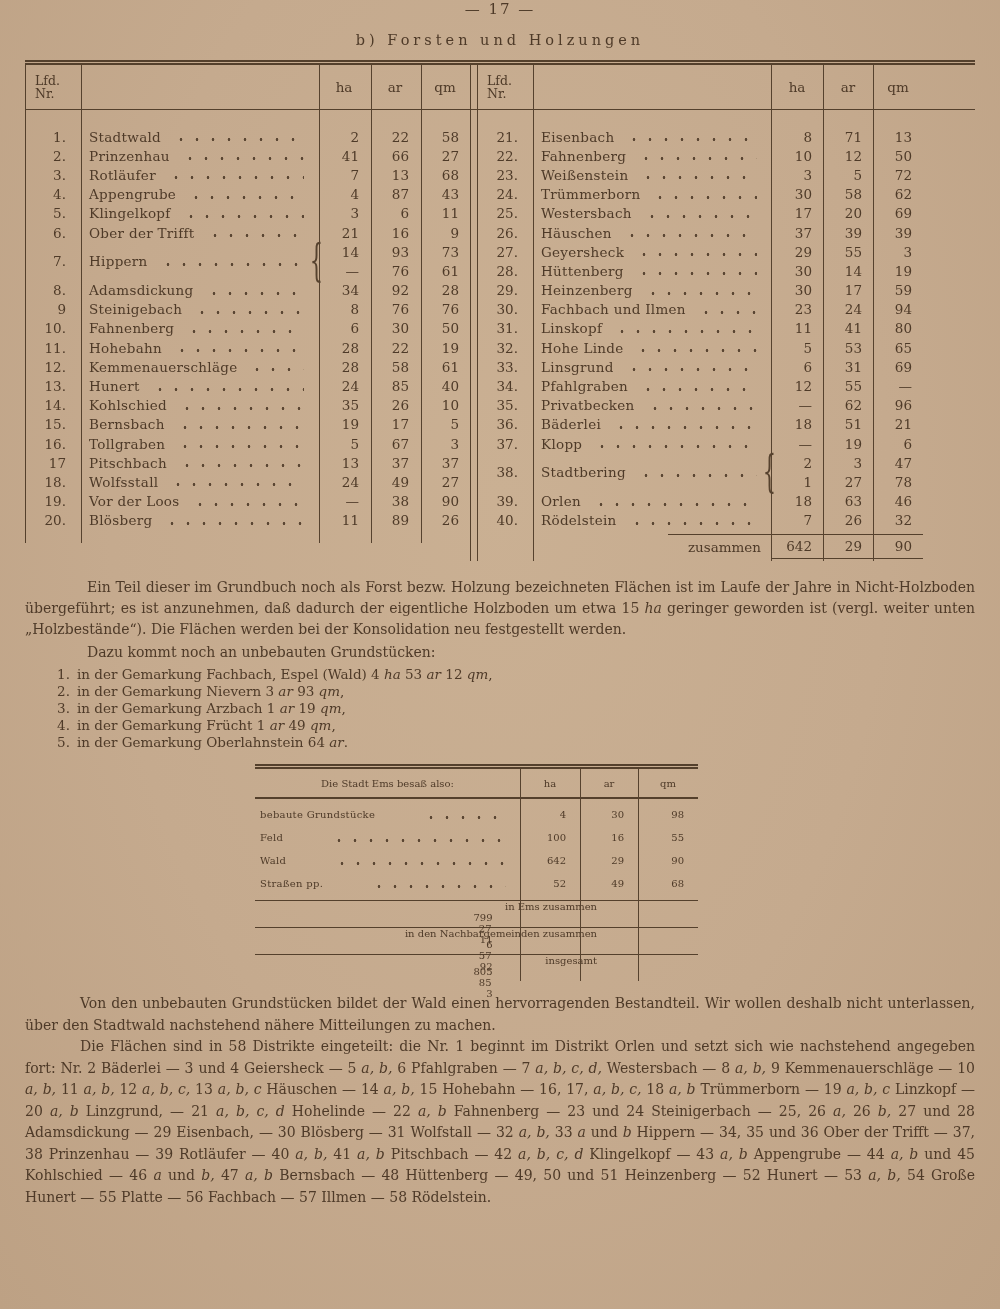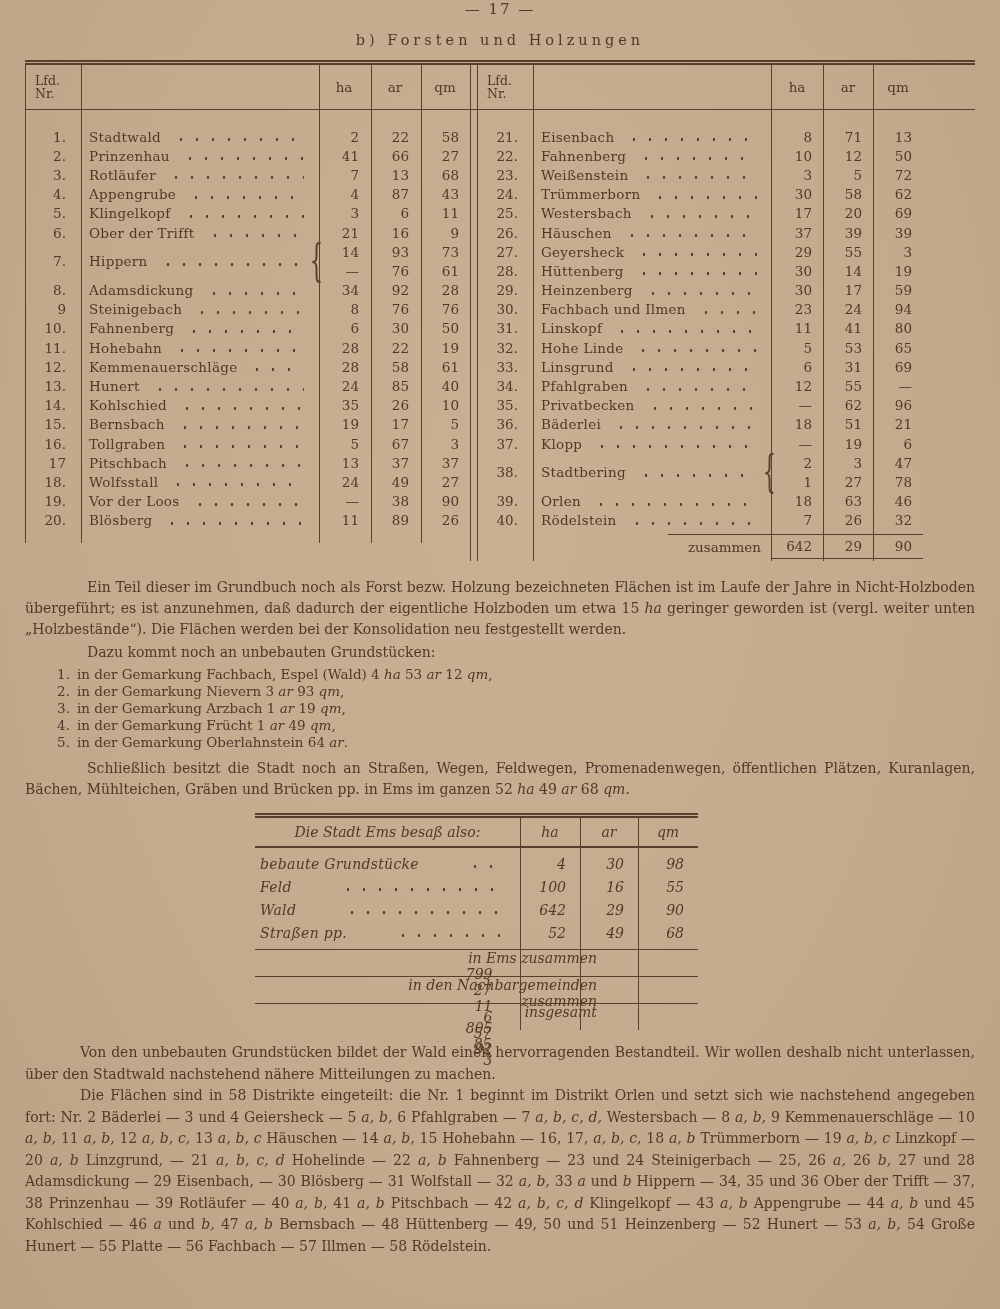--- a/index.html
+++ b/index.html
@@ -58,21 +58,21 @@
   .indent { text-indent:62px; }
   .lead-in { font-size:14px; line-height:21px; text-indent:62px; margin-top:2px; }
   .ulist { margin-top:3px; margin-left:30px; font-size:13.5px; }
   .li { display:flex; line-height:17px; }
   .li-num { width:22px; text-align:right; padding-right:7px; }
   .li-text { flex:1; }
   .para-tight { margin-top:7px; }
   .para i, .li-text i, .lead-in i { font-style:italic; }
 
   
-  .sum-table { position:relative; width:443px; margin:13px 0 12px 230px; border-top:5px double #54402c; font-size:14px;font-style:italic; }
+  .sum-table { position:relative; width:443px; margin:13px 0 12px 230px; border-top:5px double #54402c; font-size:10px; }
   .sv-1 { left:265px; } .sv-2 { left:325px; } .sv-3 { left:383px; }
   .shead { display:flex; height:30px; align-items:center; border-bottom:2px solid #54402c; }
   .sh-label { width:265px; text-align:center; }
   .sh-ha { width:60px; text-align:center; } .sh-ar { width:58px; text-align:center; } .sh-qm { width:60px; text-align:center; }
   .srow { display:flex; height:23px; align-items:center; }
   .s-label { width:265px; display:flex; align-items:center; padding-left:5px; padding-right:8px;gap:36px; }
   .s-ha { width:60px; } .s-ar { width:58px; } .s-qm { width:60px; }
   .s-ha,.s-ar,.s-qm { text-align:right; padding-right:14px; }
   .sbody { padding:4px 0 5px; }
   .stotal { display:flex; height:27px; align-items:center; border-top:1.5px solid #54402c;flex-direction:column; }
@@ -601,21 +601,20 @@
         </div>
         <div class="li">
           <span class="li-num">4.</span>
           <span class="li-text">in der Gemarkung Frücht 1 <i>ar</i> 49 <i>qm</i>,</span>
         </div>
         <div class="li">
           <span class="li-num">5.</span>
           <span class="li-text">in der Gemarkung Oberlahnstein 64 <i>ar</i>.</span>
         </div>
       </div>
-    <p class="para indent para-tight">Schließlich besitzt die Stadt noch an Straßen, Wegen, Feldwegen, Promenadenwegen, öffentlichen Plätzen, Kuranlagen, Bächen, Mühlteichen, Gräben und Brücken pp. in Ems im ganzen 52 <i>ha</i> 49 <i>ar</i> 68 <i>qm</i>.</p>
 
     <div class="sum-table">
       <div class="vrule sv-1"></div>
       <div class="vrule sv-2"></div>
       <div class="vrule sv-3"></div>
       <div class="shead">
         <div class="sh-label">Die Stadt Ems besaß also:</div>
         <div class="sh-ha">ha</div>
         <div class="sh-ar">ar</div>
         <div class="sh-qm">qm</div>

